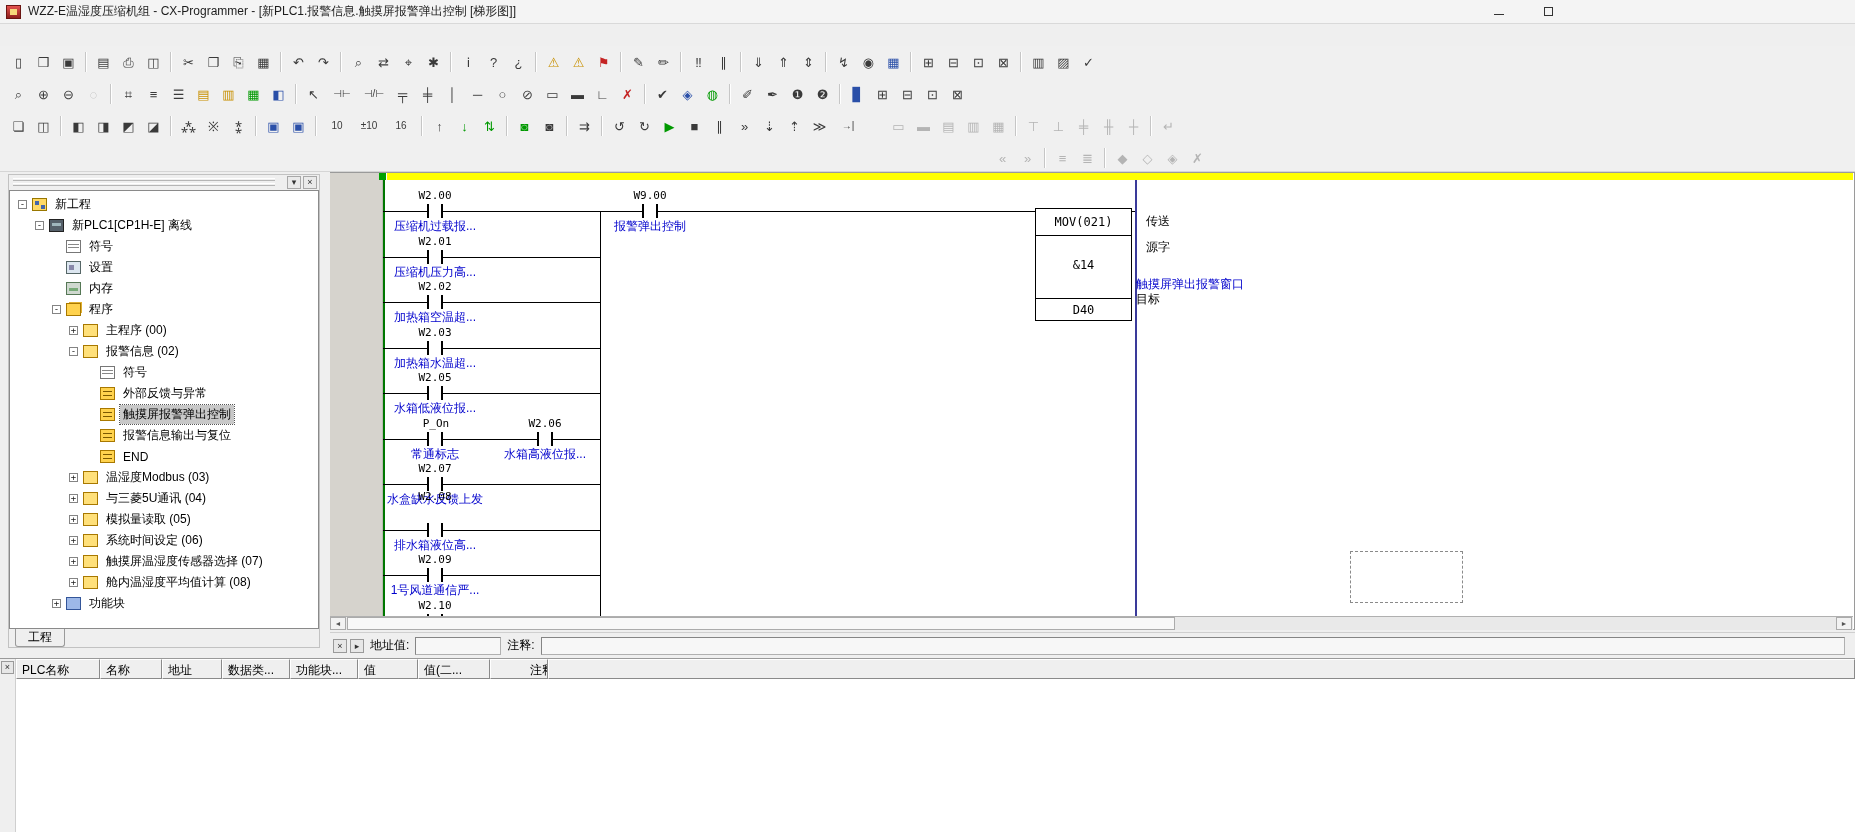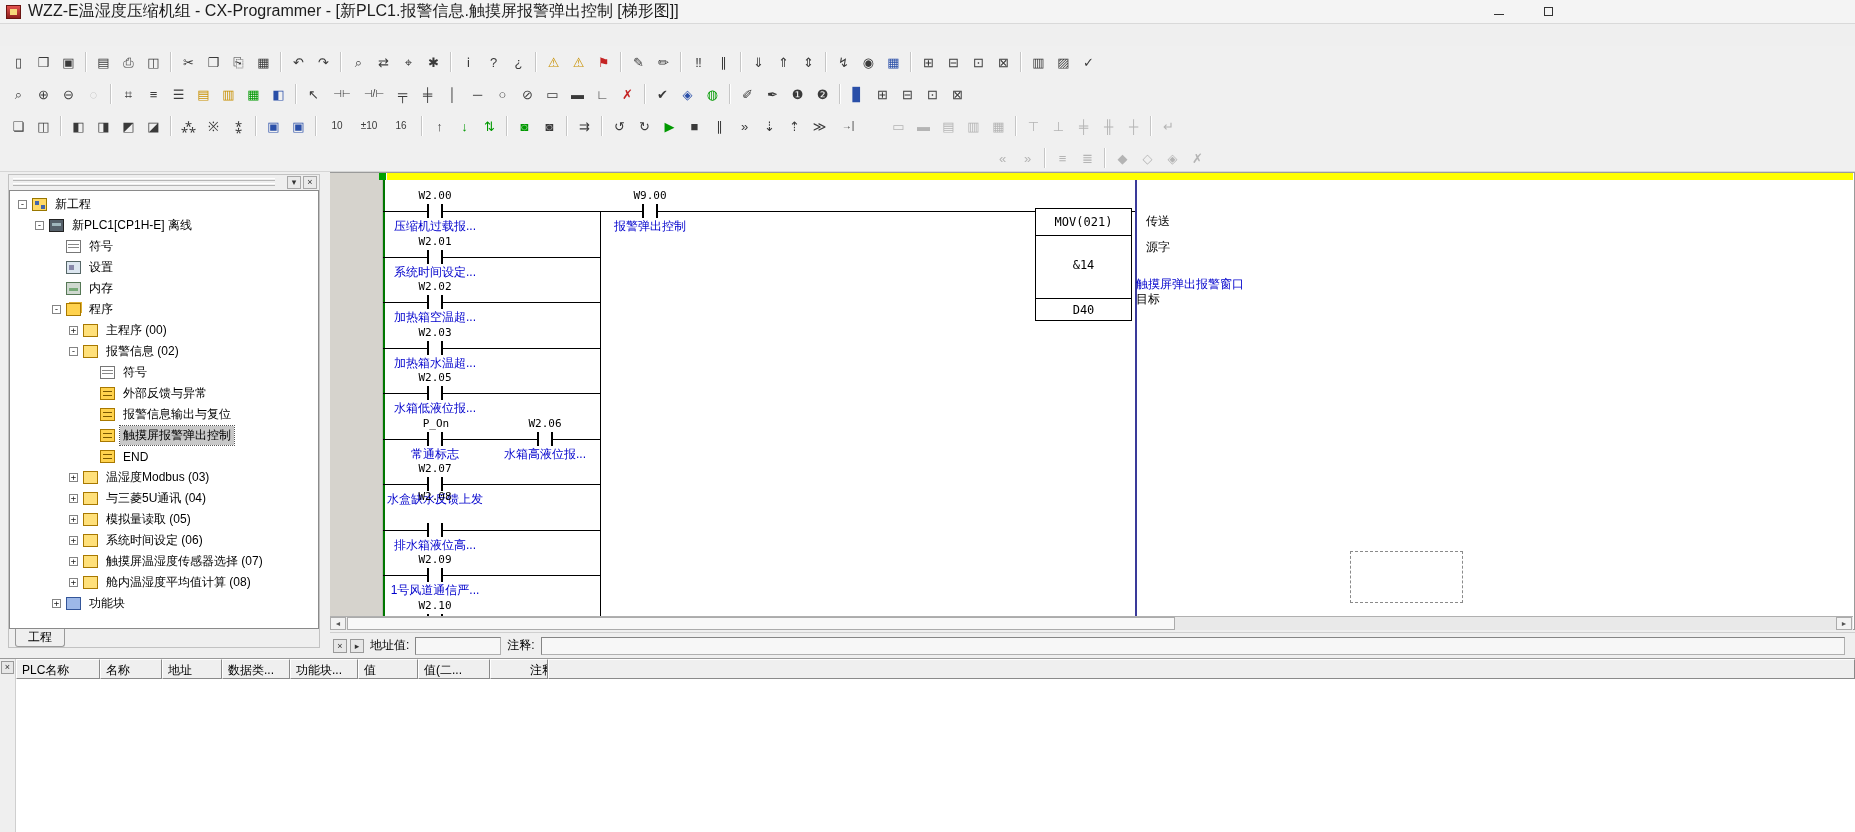--- a/index.html
+++ b/index.html
@@ -4,21 +4,21 @@
 <style>
   *{box-sizing:border-box;margin:0;padding:0}
   html,body{width:1855px;height:832px;overflow:hidden}
   body{font-family:"Liberation Sans",sans-serif;background:#efefef;font-size:12px;color:#000}
   #app{position:relative;width:1855px;height:832px;background:#efefef}
 
   
   .titlebar{position:absolute;left:0;top:0;width:100%;height:24px;background:#f4f4f4;border-bottom:1px solid #d9d9d9;display:flex;align-items:center;padding-left:6px}
   .app-icon{width:15px;height:14px;background:linear-gradient(#e3524e,#8f1f1c);border:1px solid #6a1512;display:inline-block;margin-right:7px;position:relative}
   .app-icon::after{content:"";position:absolute;left:3px;top:3px;width:7px;height:6px;background:#f7d77a}
-  .title-text{font-size:16px;color:#1c1c1c;white-space:nowrap}
+  .title-text{font-size:12px;color:#1c1c1c;white-space:nowrap}
   .win-btn{position:absolute;top:1px;width:32px;height:22px;cursor:default}
   .win-btn.min{left:1483px}.win-btn.max{left:1532px}
   .win-btn.min i{display:block;width:10px;border-bottom:1px solid #333;margin:13px auto 0}
   .win-btn.max i{display:block;width:9px;height:9px;border:1px solid #333;margin:6px auto 0}
 
   
   .menubar{position:absolute;left:0;top:24px;width:100%;height:22px;background:#f0f0f0;border-bottom:1px solid #dcdcdc;display:flex;align-items:center}
   .child-icon{width:15px;height:13px;background:#ffe07a;border:1px solid #9a7a20;margin:0 6px 0 8px;position:relative}
   .child-icon::after{content:"";position:absolute;left:2px;top:2px;right:2px;height:1px;background:#7c5900;box-shadow:0 3px 0 #7c5900,0 6px 0 #7c5900}
   .menu-item{padding:2px 8px;white-space:nowrap;cursor:default}
@@ -185,29 +185,29 @@
         <div class="tree-row" style="padding-left: 76px;">
           <div class="exp none"></div>
           <div class="ticon ti-symbols"></div>
           <div class="tlabel">符号</div>
         </div>
         <div class="tree-row" style="padding-left: 76px;">
           <div class="exp none"></div>
           <div class="ticon ti-section"></div>
           <div class="tlabel">外部反馈与异常</div>
         </div>
+        <div class="tree-row sel" style="padding-left: 76px;">
+          <div class="exp none"></div>
+          <div class="ticon ti-section"></div>
+          <div class="tlabel">触摸屏报警弹出控制</div>
+        </div>
         <div class="tree-row" style="padding-left: 76px;">
           <div class="exp none"></div>
           <div class="ticon ti-section"></div>
           <div class="tlabel">报警信息输出与复位</div>
-        </div>
-        <div class="tree-row sel" style="padding-left: 76px;">
-          <div class="exp none"></div>
-          <div class="ticon ti-section"></div>
-          <div class="tlabel">触摸屏报警弹出控制</div>
         </div>
         <div class="tree-row" style="padding-left: 76px;">
           <div class="exp none"></div>
           <div class="ticon ti-end"></div>
           <div class="tlabel">END</div>
         </div>
         <div class="tree-row" style="padding-left: 59px;">
           <div class="exp">+</div>
           <div class="ticon ti-program"></div>
           <div class="tlabel">温湿度Modbus (03)</div>
@@ -270,21 +270,21 @@
         <div class="wh" style="left: 113px; top: 38px; width: 158px;"></div>
         <div class="cbar" style="left: 97px; top: 31px;"></div>
         <div class="cbar" style="left: 111px; top: 31px;"></div>
         <div class="lad-addr" style="left: 45px; top: 16px; width: 120px;">W2.00</div>
         <div class="lad-cmt" style="left: 30px; top: 45px; width: 150px;">压缩机过载报...</div>
         <div class="wh" style="left: 53px; top: 83.5px; width: 44px;"></div>
         <div class="wh" style="left: 113px; top: 83.5px; width: 158px;"></div>
         <div class="cbar" style="left: 97px; top: 76.5px;"></div>
         <div class="cbar" style="left: 111px; top: 76.5px;"></div>
         <div class="lad-addr" style="left: 45px; top: 61.5px; width: 120px;">W2.01</div>
-        <div class="lad-cmt" style="left: 30px; top: 90.5px; width: 150px;">系统时间设定...</div>
+        <div class="lad-cmt" style="left: 30px; top: 90.5px; width: 150px;">压缩机压力高...</div>
         <div class="wh" style="left: 53px; top: 129px; width: 44px;"></div>
         <div class="wh" style="left: 113px; top: 129px; width: 158px;"></div>
         <div class="cbar" style="left: 97px; top: 122px;"></div>
         <div class="cbar" style="left: 111px; top: 122px;"></div>
         <div class="lad-addr" style="left: 45px; top: 107px; width: 120px;">W2.02</div>
         <div class="lad-cmt" style="left: 30px; top: 136px; width: 150px;">加热箱空温超...</div>
         <div class="wh" style="left: 53px; top: 174.5px; width: 44px;"></div>
         <div class="wh" style="left: 113px; top: 174.5px; width: 158px;"></div>
         <div class="cbar" style="left: 97px; top: 167.5px;"></div>
         <div class="cbar" style="left: 111px; top: 167.5px;"></div>

